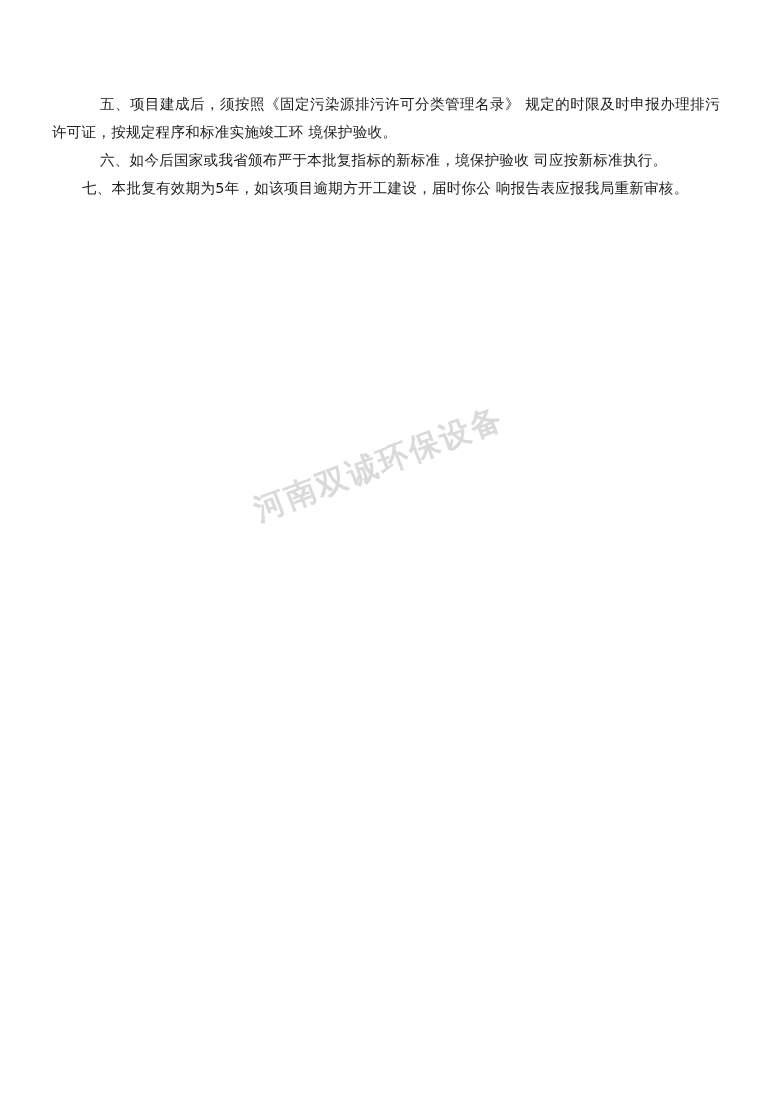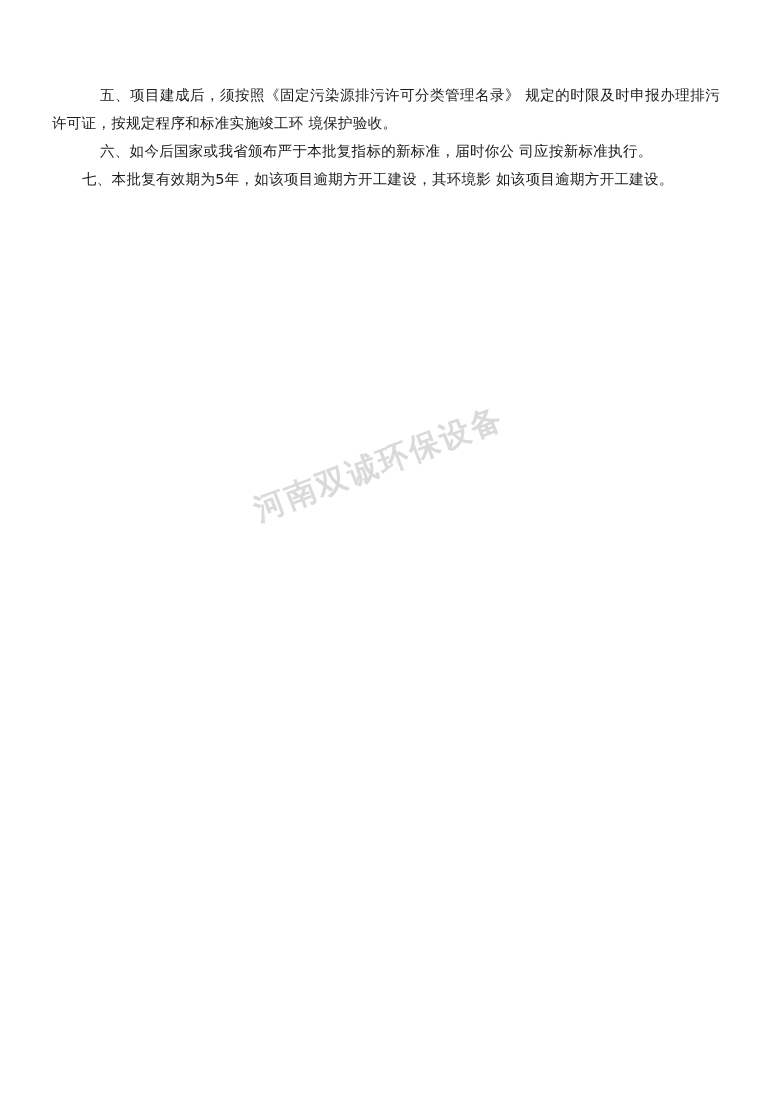--- a/index.html
+++ b/index.html
@@ -14,21 +14,21 @@
     position: relative;
     width: 771px;
     height: 1099px;
     background: #ffffff;
     overflow: hidden;
     box-sizing: border-box;
   }
   .doc-body {
     position: absolute;
     left: 52px;
-    top: 81px;
+    top: 90px;
     width: 668px;
   }
   .para {
     font-family: "DejaVu Sans", sans-serif;
     font-size: 14.5px;
     line-height: 28px;
     color: #1b1b1b;
     letter-spacing: 0.3px;
     text-align: justify;
     margin: 0;
@@ -72,22 +72,22 @@
     color: #333333;
   }
 </style>
 </head>
 <body>
 
 <div class="page">
 
   <div class="doc-body">
     <p class="para indent-1">五、项目建成后，须按照《固定污染源排污许可分类管理名录》 规定的时限及时申报办理排污许可证，按规定程序和标准实施竣工环 境保护验收。</p>
-    <p class="para indent-1">六、如今后国家或我省颁布严于本批复指标的新标准，届时你公 司应按新标准执行。</p>
-    <p class="para indent-2">七、本批复有效期为5年，如该项目逾期方开工建设，其环境影 如该项目逾期方开工建设。</p>
+    <p class="para indent-1">六、如今后国家或我省颁布严于本批复指标的新标准，境保护验收 司应按新标准执行。</p>
+    <p class="para indent-2">七、本批复有效期为5年，如该项目逾期方开工建设，届时你公 响报告表应报我局重新审核。</p>
   </div>
 
   <div class="watermark">
     <span>河南双诚环保设备</span>
   </div>
 
 
 </div>
 
 </body></html>

